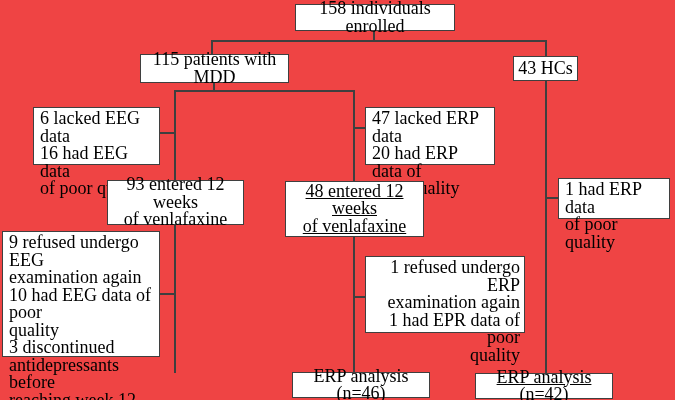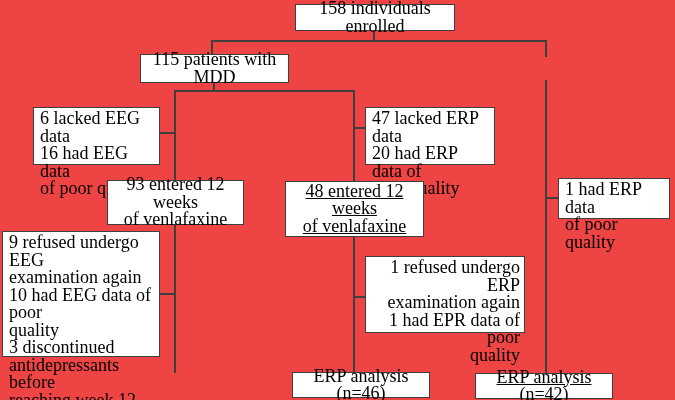--- a/index.html
+++ b/index.html
@@ -92,20 +92,21 @@
   <div class="line" id="l-stub2"></div>
   <div class="line" id="l-v7"></div>
   <div class="line" id="l-stub3"></div>
   <div class="line" id="l-v8"></div>
   <div class="line" id="l-stub4"></div>
   <div class="line" id="l-v9"></div>
   <div class="line" id="l-stub5"></div>
 
   <div class="node center" id="n-enrolled">158 individuals enrolled</div>
   <div class="node center" id="n-mdd">115 patients with MDD</div>
+  <div class="node center" id="n-hcs">43 HCs</div>
   <div class="node left" id="n-eeg-excl1">6 lacked EEG data
 16 had EEG data
 of poor quality</div>
   <div class="node left" id="n-erp-excl1">47 lacked ERP data
 20 had ERP data of
 poor quality</div>
   <div class="node center" id="n-venla93">93 entered 12 weeks
 of venlafaxine</div>
   <div class="node center" id="n-venla48">48 entered 12 weeks
 of venlafaxine</div>

